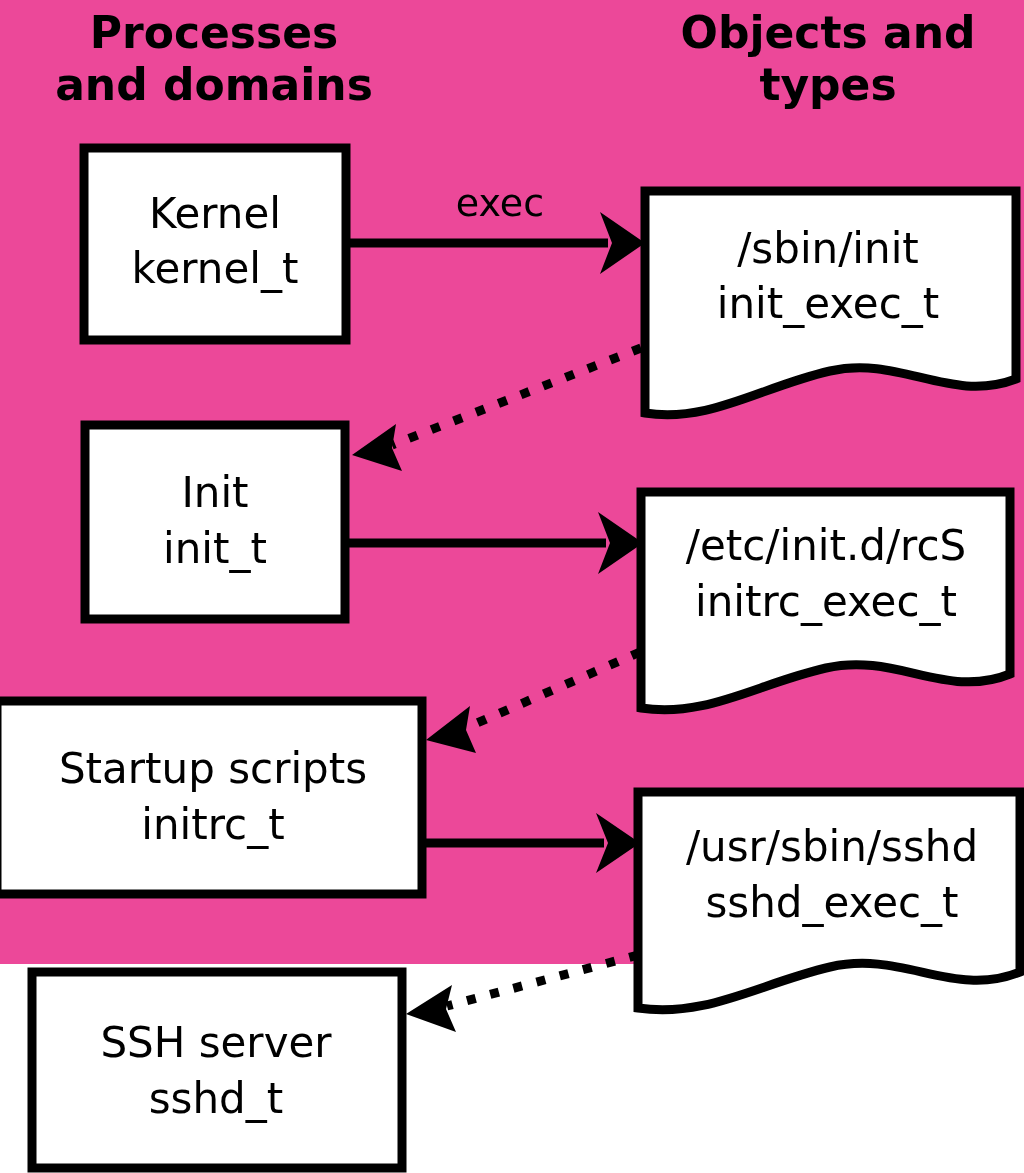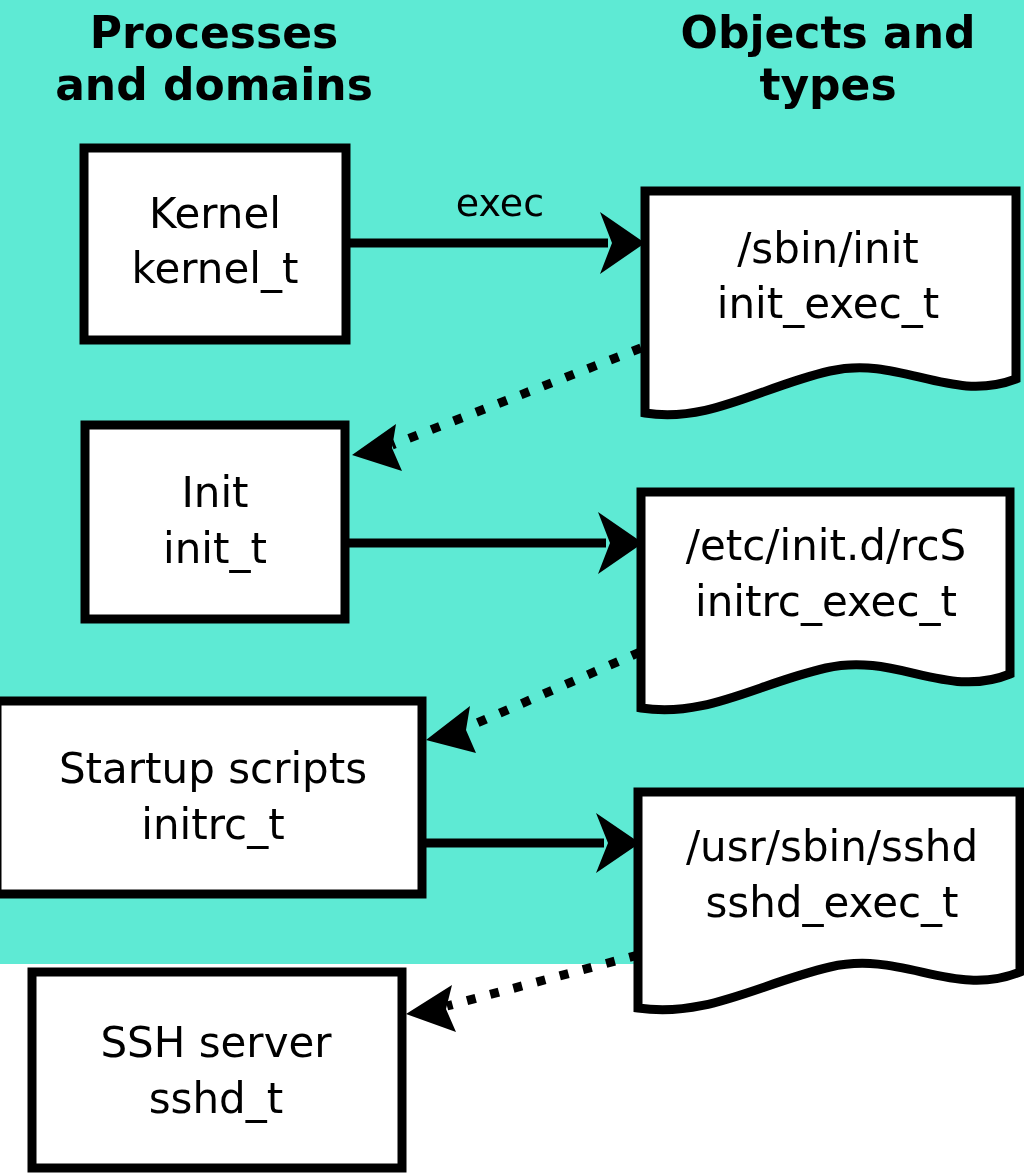--- a/index.html
+++ b/index.html
@@ -10,21 +10,21 @@
   body {
     width: 1024px;
     height: 1173px;
     overflow: hidden;
     font-family: "DejaVu Sans", sans-serif;
   }
   #diagram-root {
     position: relative;
     width: 1024px;
     height: 964px;
-    background: #5eead4;
+    background: #ec4899;
   }
   svg.diagram-canvas {
     display: block;
     width: 1024px;
     height: 1173px;
   }
   text {
     fill: #000000;
     font-family: "DejaVu Sans", sans-serif;
   }

